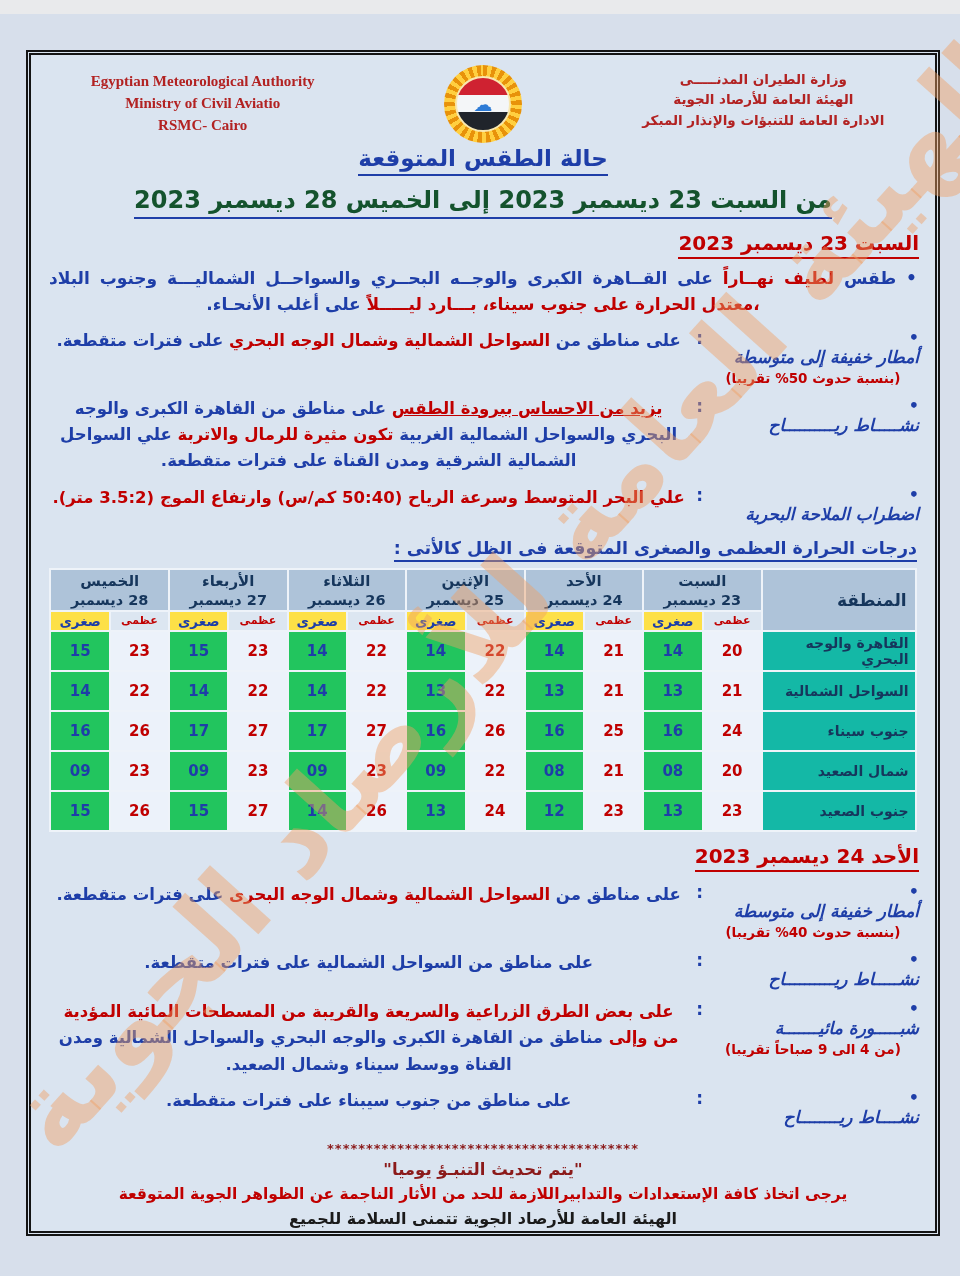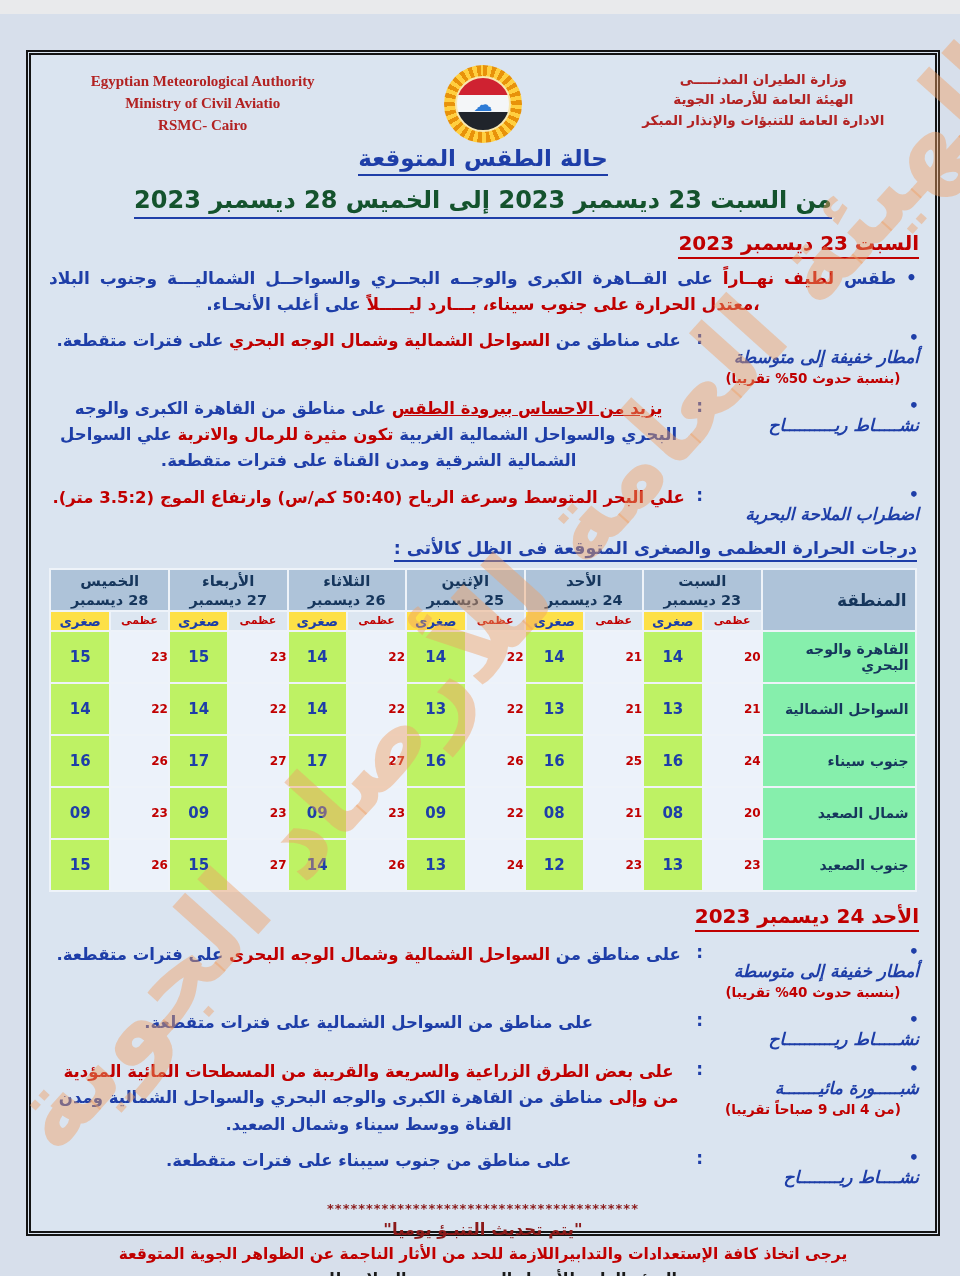--- a/index.html
+++ b/index.html
@@ -73,23 +73,23 @@
   .table-title{display:inline-block;color:#1e3ea8;font-size:17.5px;
     border-bottom:2px solid #1e3ea8;padding-bottom:2px;text-align:center;}
   table.temp{border-collapse:collapse;width:99%;margin:4px auto 2px auto;direction:rtl;}
   table.temp th,table.temp td{border:2px solid #eef3f9;}
   .th-region{background:#aec3d9;color:#16365c;font-size:17px;width:150px;text-align:right;padding-right:8px;}
   .th-day{background:#aec3d9;color:#16365c;font-size:15px;padding:2px 0;}
   .th-day .day-name{font-size:15px;}
   .th-day .day-date{font-size:14.5px;font-weight:bold;margin-top:2px;}
   .th-max{background:#dce6f1;color:#c00000;font-size:11px;width:59px;padding:1px 0;}
   .th-min{background:#fde047;color:#1e3ea8;font-size:13.5px;width:59px;padding:1px 0;}
-  .td-region{background:#86efac;color:#16365c;font-size:14px;text-align:right;padding:3px 6px 3px 0;}
-  .td-max{background:#ecf2fa;color:#c00000;font-size:12px;padding:18px 0;}
-  .td-min{background:#bef264;color:#1e3ea8;font-size:15px;text-align:center;padding:10px 0;}
+  .td-region{background:#14b8a6;color:#16365c;font-size:14px;text-align:right;padding:3px 6px 3px 0;}
+  .td-max{background:#ecf2fa;color:#c00000;font-size:15px;text-align:center;padding:2px 0;}
+  .td-min{background:#22c55e;color:#1e3ea8;font-size:15px;text-align:center;padding:10px 0;}
   
   .doc-footer{text-align:center;margin-top:14px;position:relative;z-index:2;}
   .stars{color:#8b1a1a;font-size:13px;letter-spacing:1px;}
   .quote{color:#8b1a1a;font-size:16.5px;margin-top:4px;}
   .advice{color:#c00000;font-size:15.5px;margin-top:6px;}
   .wish{color:#1a1a1a;font-size:16px;margin-top:6px;}
 </style>
 </head>
 <body>
 

